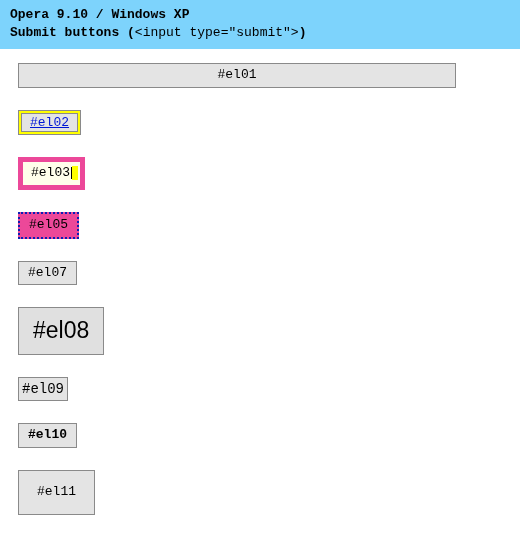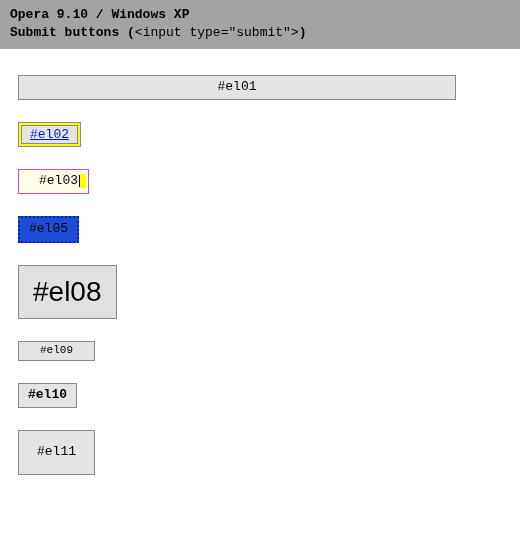--- a/index.html
+++ b/index.html
@@ -6,21 +6,21 @@
   html, body { margin: 0; padding: 0; }
   body {
     width: 520px;
     height: 535px;
     background: #ffffff;
     font-family: "Lucida Console", Monaco, "Courier New", monospace;
     font-size: 13px;
     color: #000;
   }
   .header {
-    background: #a3a3a3;
+    background: #7dd3fc;
     padding: 6px 10px 8px 10px;
     font-weight: bold;
     line-height: 1.35;
   }
   .header .code {
     font-family: "Lucida Console", Monaco, "Courier New", monospace;
     font-weight: normal;
   }
   .main {
     padding: 14px 18px;
@@ -42,21 +42,21 @@
     cursor: default;
     user-select: none;
     vertical-align: top;
     white-space: nowrap;
   }
 
   
   .el01 {
     width: 438px;
     justify-content: center;
-    margin-top: 12px;
+    margin-top: 0;
   }
 
   
   .el02-outer {
     background: #ffff00;
     padding: 2px;
     border: 1px solid #8a8a8a;
     display: inline-block;
   }
   .el02 {
@@ -64,66 +64,66 @@
     background: #e4e4e4;
     padding: 1px 8px;
     color: #0017d6;
     text-decoration: underline;
     display: inline-block;
   }
 
   
   .el03 {
     background: #fffeea;
-    border: 1px solid #ec4899;
-    padding: 2px 2px 2px 20px;
+    border: 5px solid #ec4899;
+    padding: 2px 2px 2px 8px;
   }
   .el03 .cursor {
     display:inline-block;
     width:1px; height:12px;
     background:#000;
     vertical-align:middle;
     margin-left:1px;
   }
   .el03 .after {
     display:inline-block;
     width:6px; height:14px;
     background:#ffff00;
     vertical-align:middle;
   }
 
   
 
   
   .el05 {
-    background: #1d4ed8;
+    background: #ec4899;
     border: 2px dotted #0a1fb5;
     padding: 2px 9px;
   }
 
   
   .el06 {
     background: #f6f3d8;
     border: 1px solid #c9c690;
   }
 
   
 
   
   .el08 {
     font-family: Arial, Helvetica, sans-serif;
-    font-size: 28px;
+    font-size: 23px;
     padding: 6px 14px;
     background: #e0e0e0;
   }
 
   
   .el09 {
-    font-size: 11px;
-    padding: 1px 21px;
+    font-size: 14px;
+    padding: 1px 3px;
   }
 
   
   .el10 {
     font-weight: bold;
   }
 
   
   .el11 {
     padding: 12px 18px;
@@ -161,20 +161,23 @@
         <span class="after"></span>
     </span>
   </div>
 
 
   <div class="row">
     <span class="btn el05">#el05</span>
   </div>
 
 
+  <div class="row">
+    <span class="btn">#el07</span>
+  </div>
 
   <div class="row">
     <span class="btn el08">#el08</span>
   </div>
 
   <div class="row">
     <span class="btn el09">#el09</span>
   </div>
 
   <div class="row">

